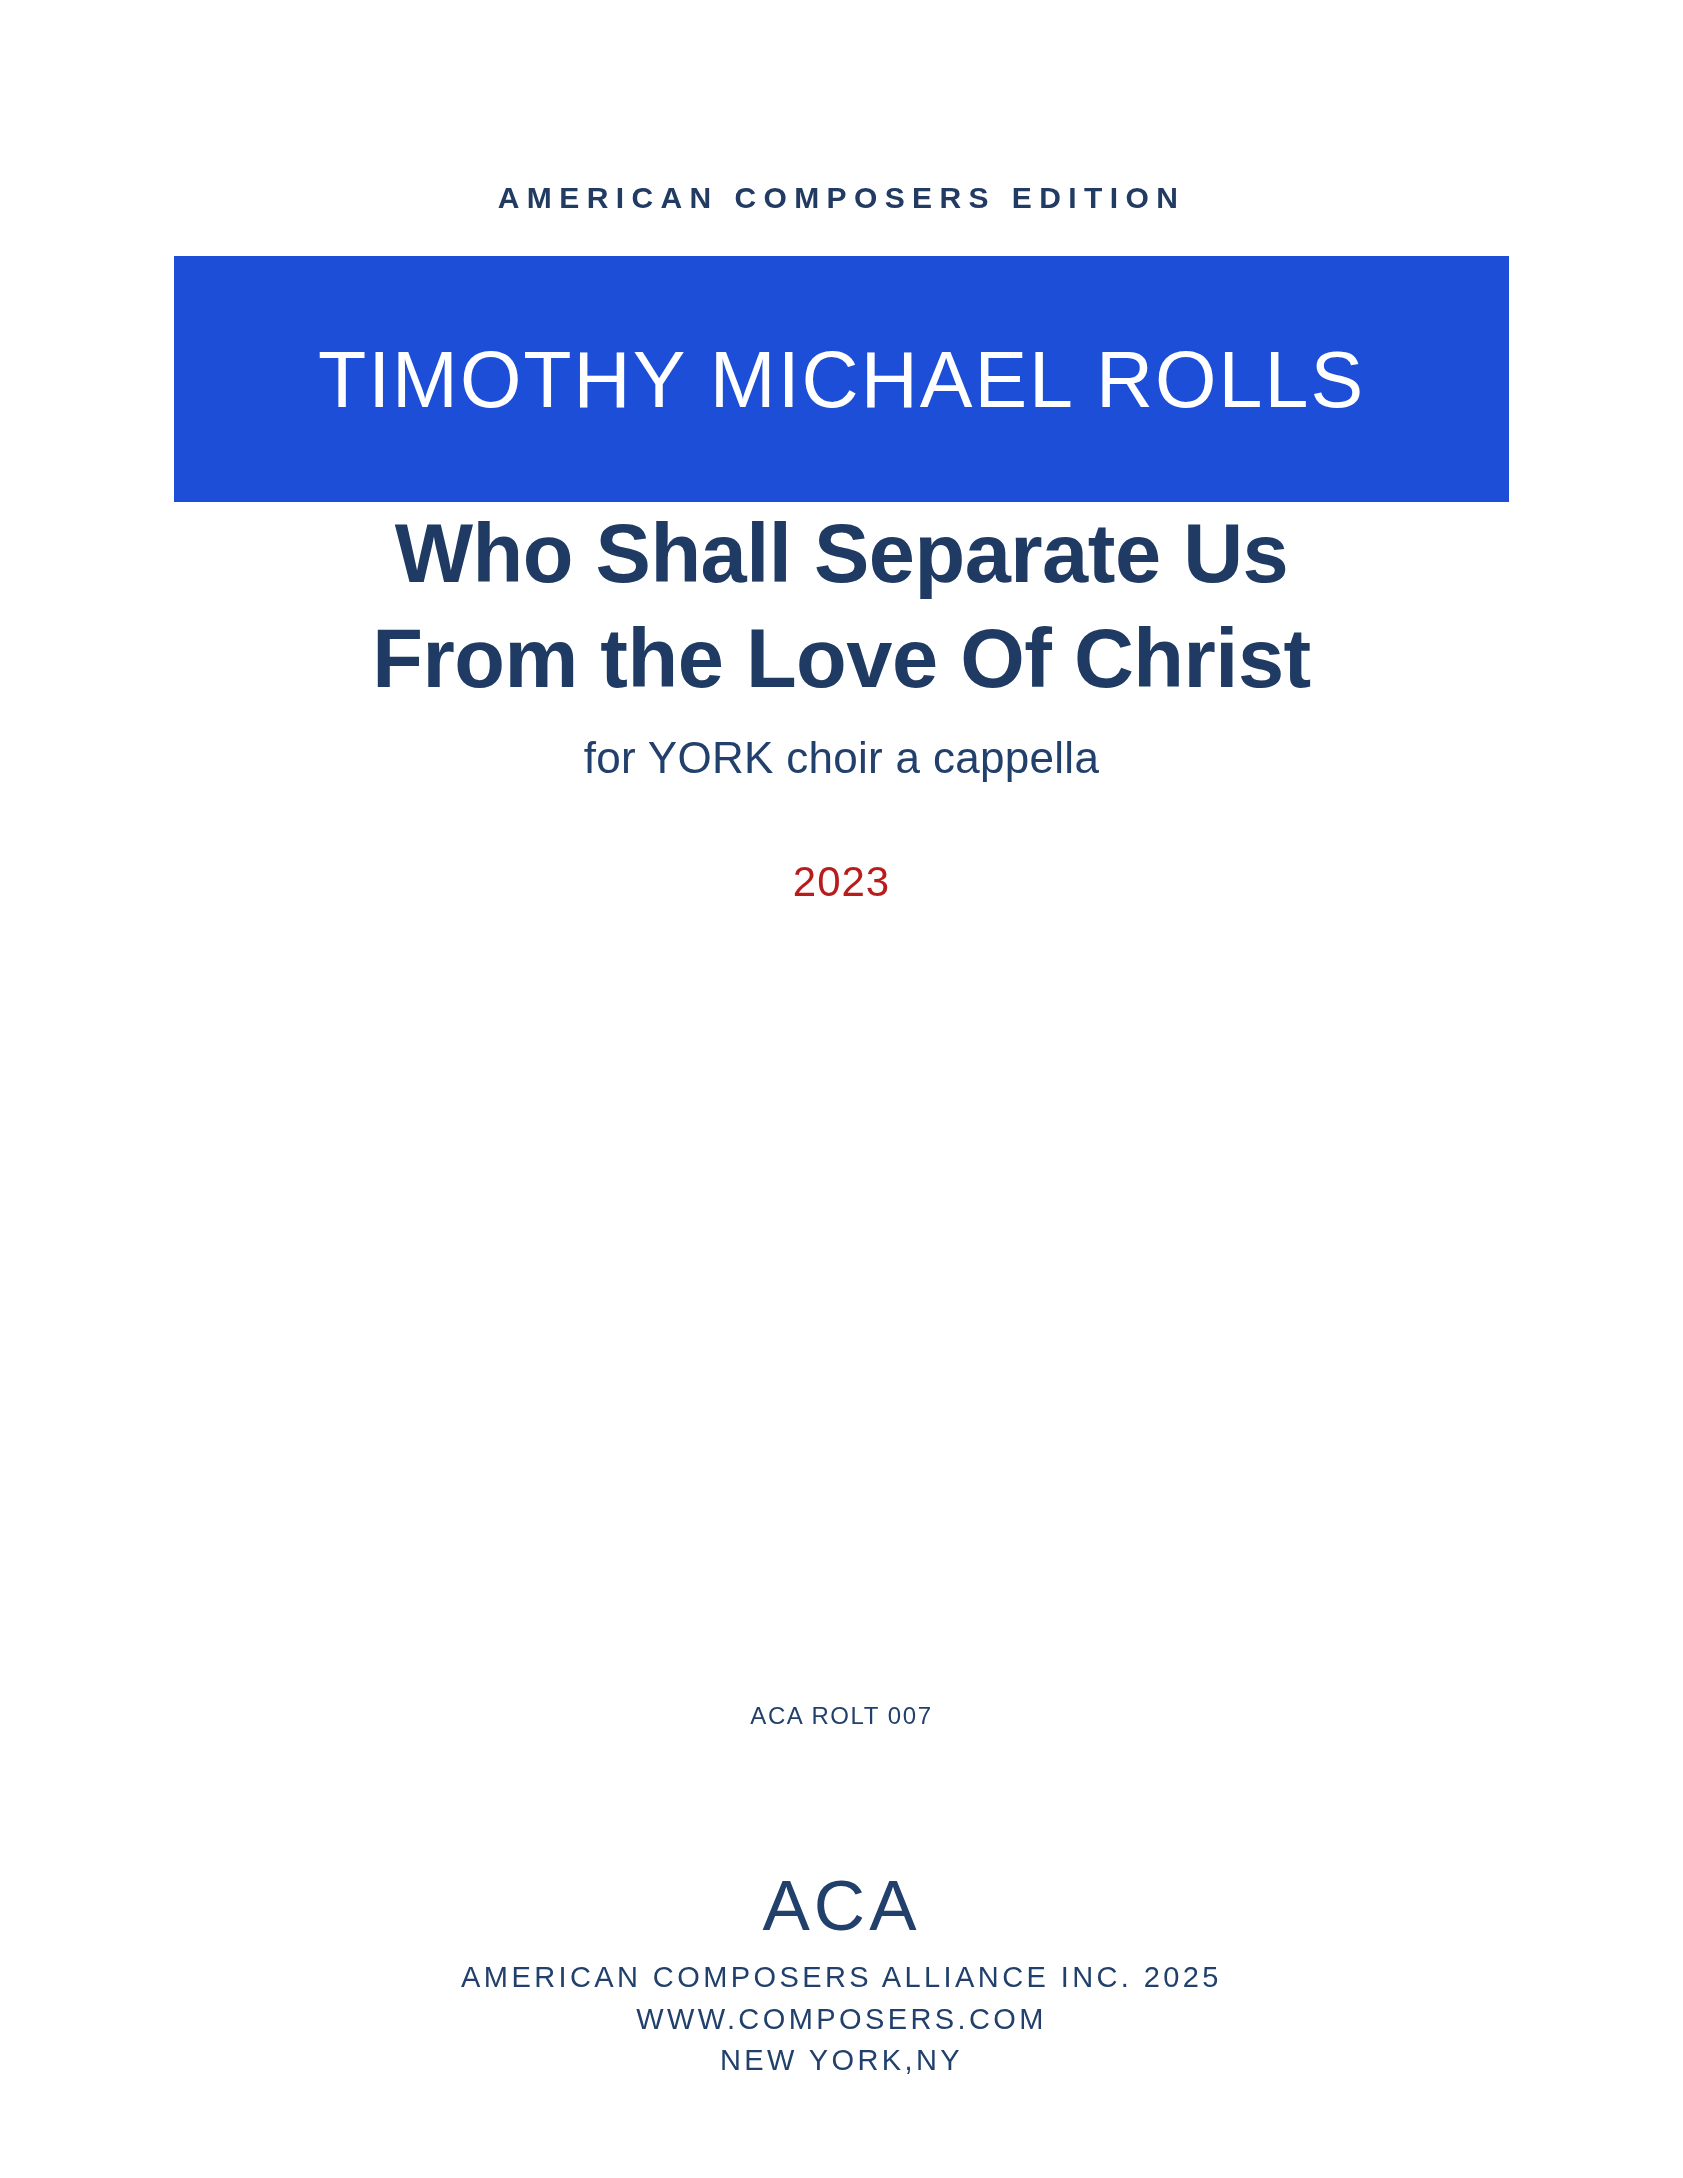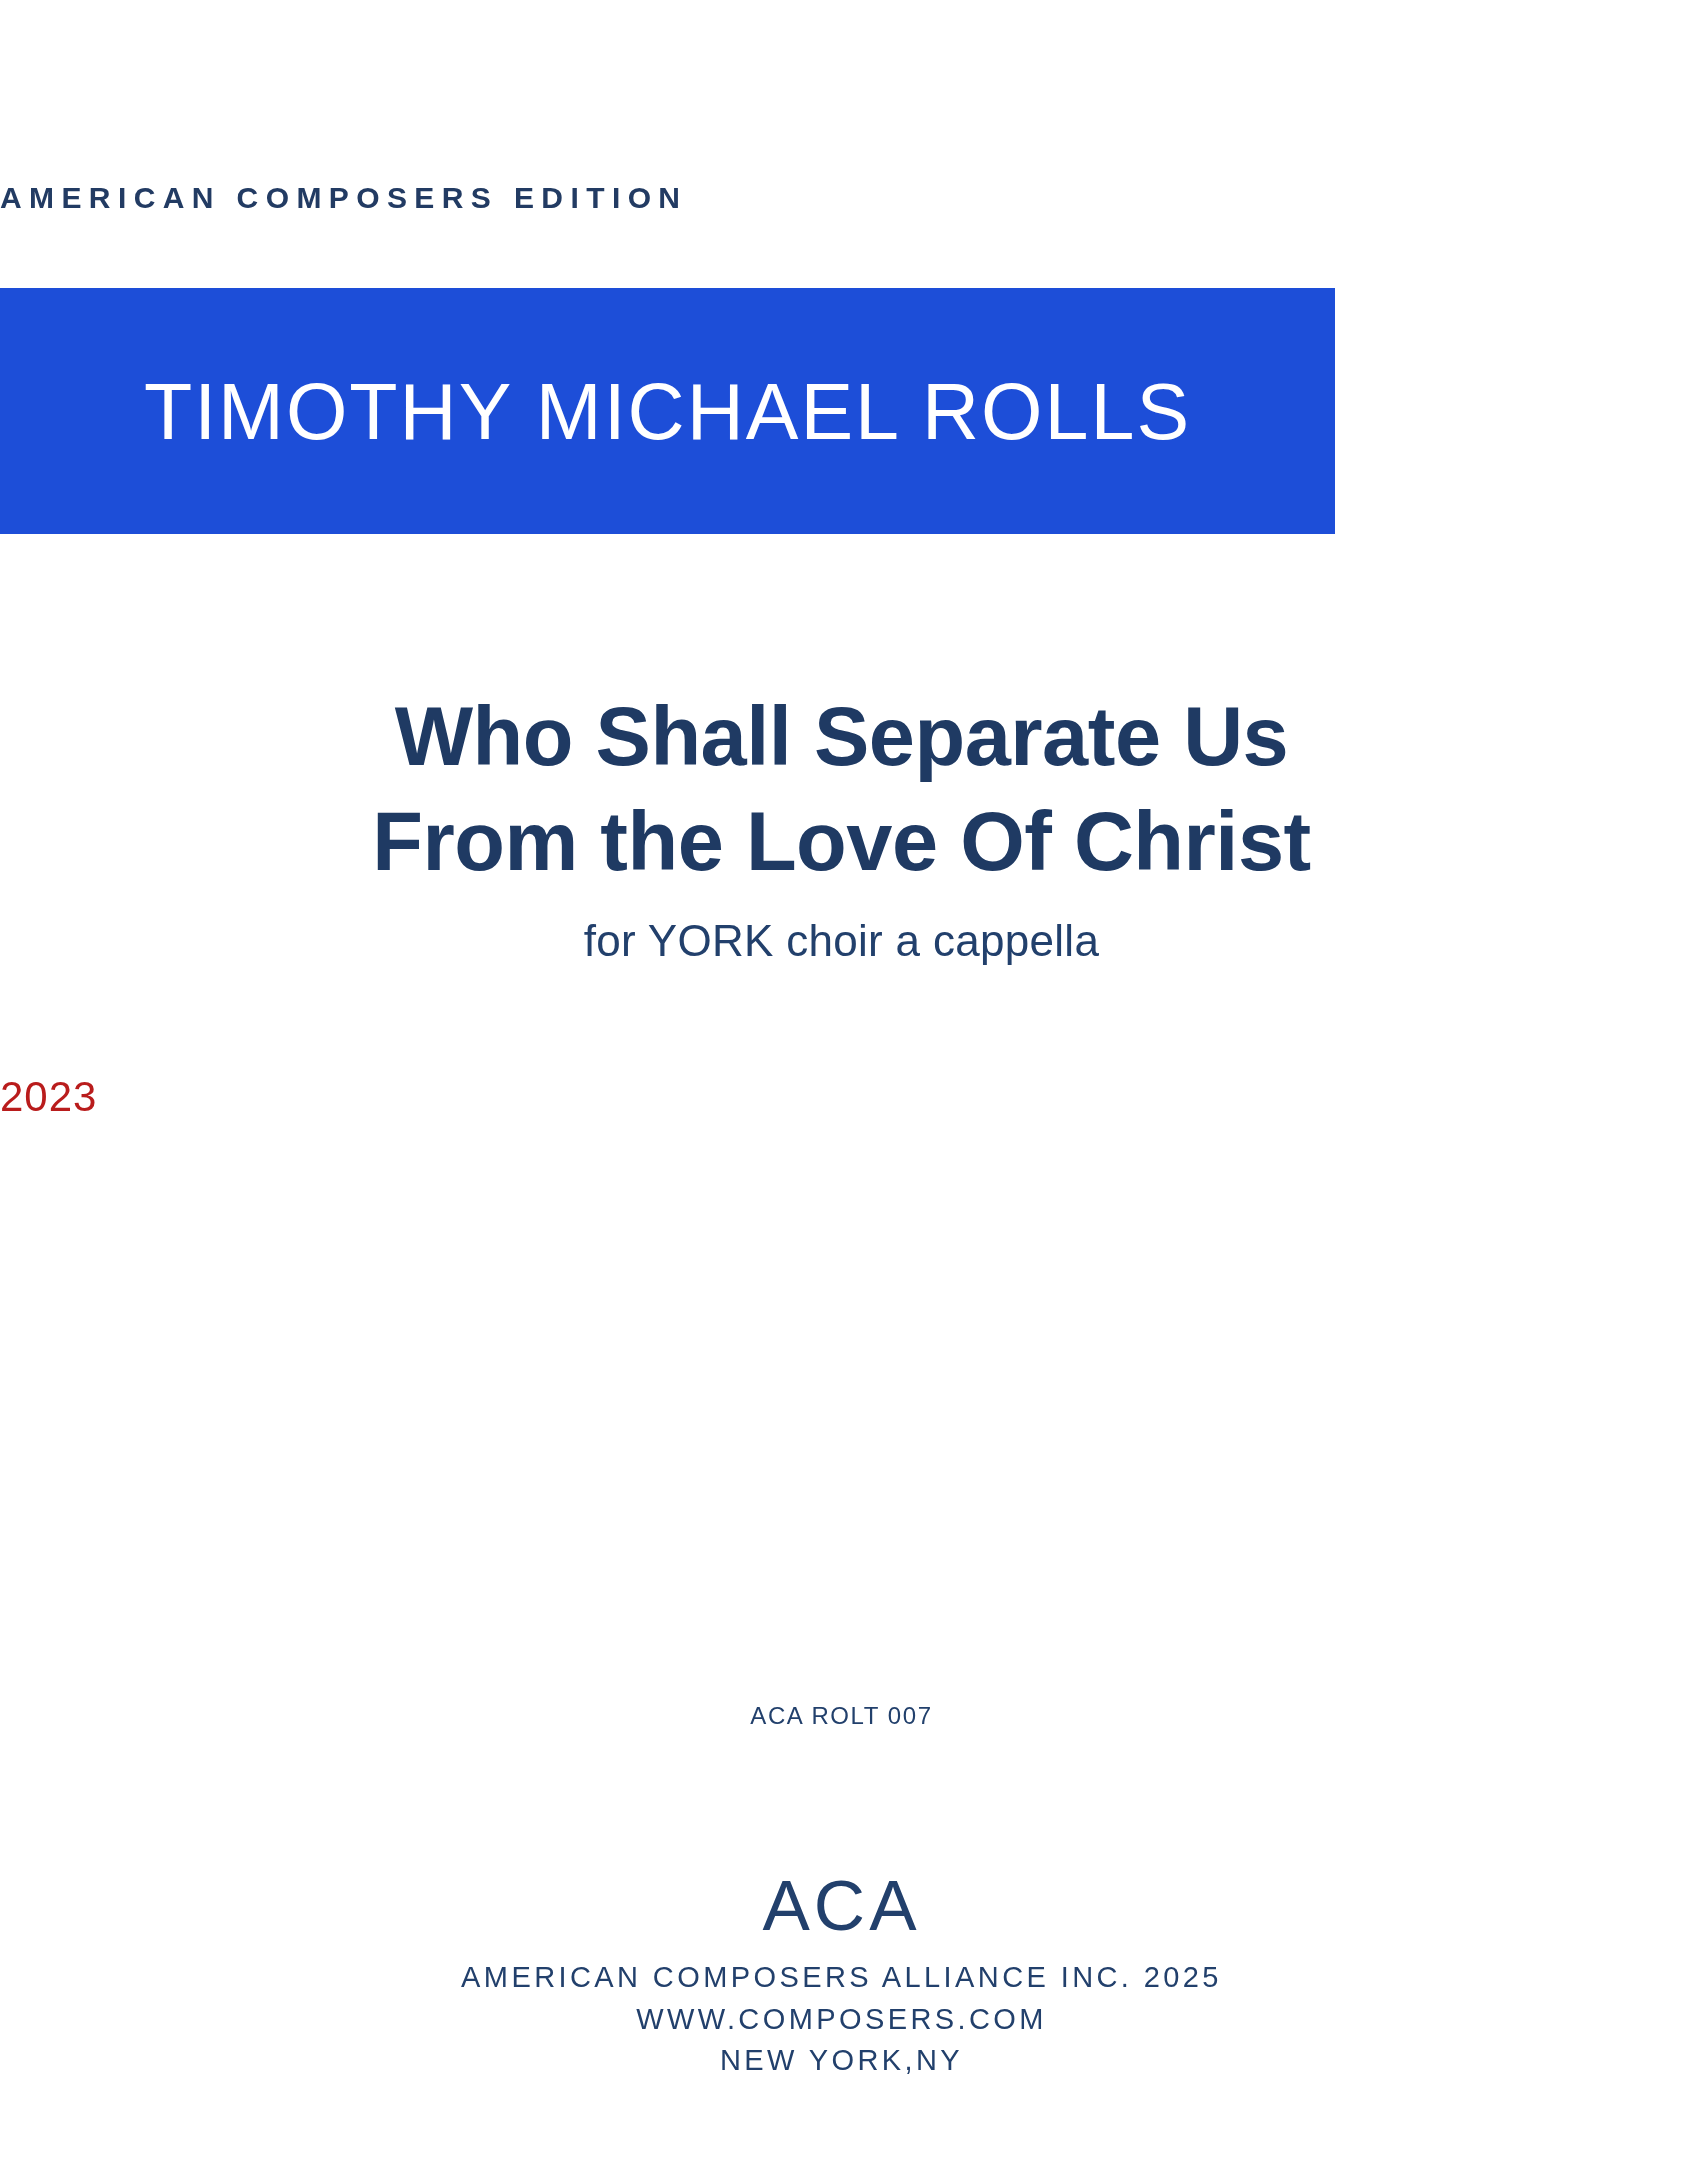--- a/index.html
+++ b/index.html
@@ -16,22 +16,21 @@
     overflow: hidden;
   }
 
   .page {
     position: relative;
     width: 1683px;
     height: 2178px;
     box-sizing: border-box;
     display: flex;
     flex-direction: column;
-    align-items: flex-start;
-    gap: 32px;
+    align-items: center;
   }
 
   
   .publisher-line {
     margin-top: 181px;
     font-size: 30px;
     letter-spacing: 7.4px;
     font-weight: 600;
     color: #223b63;
     text-align: center;
@@ -53,21 +52,20 @@
     font-size: 79px;
     font-weight: 400;
     letter-spacing: 2px;
     line-height: 1;
     text-align: center;
     white-space: nowrap;
   }
 
   
   .title-block {
-    margin-top: 119px;
     text-align: center;
     width: 100%;
   }
   .work-title {
     font-size: 83px;
     font-weight: 700;
     color: #1f3a63;
     line-height: 1.26;
     letter-spacing: -0.5px;
   }

